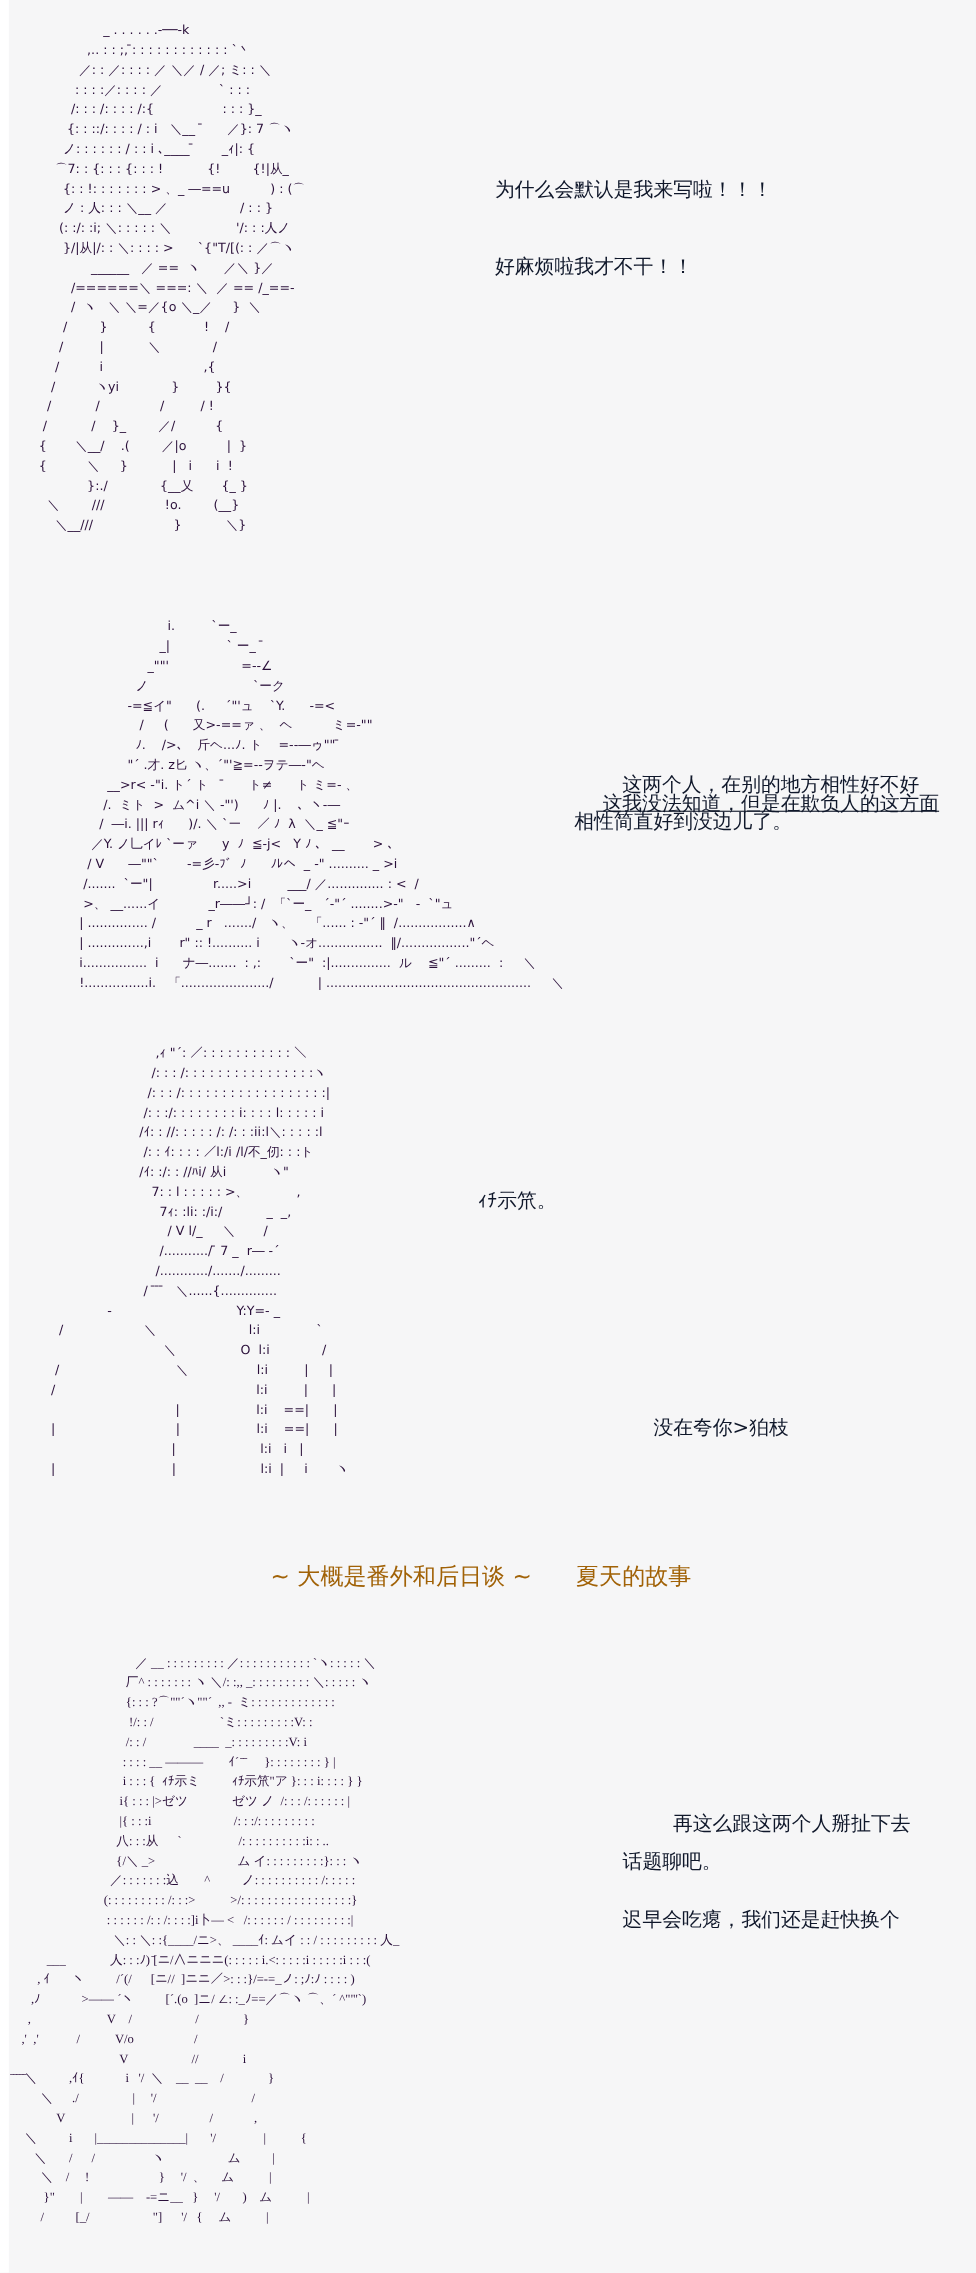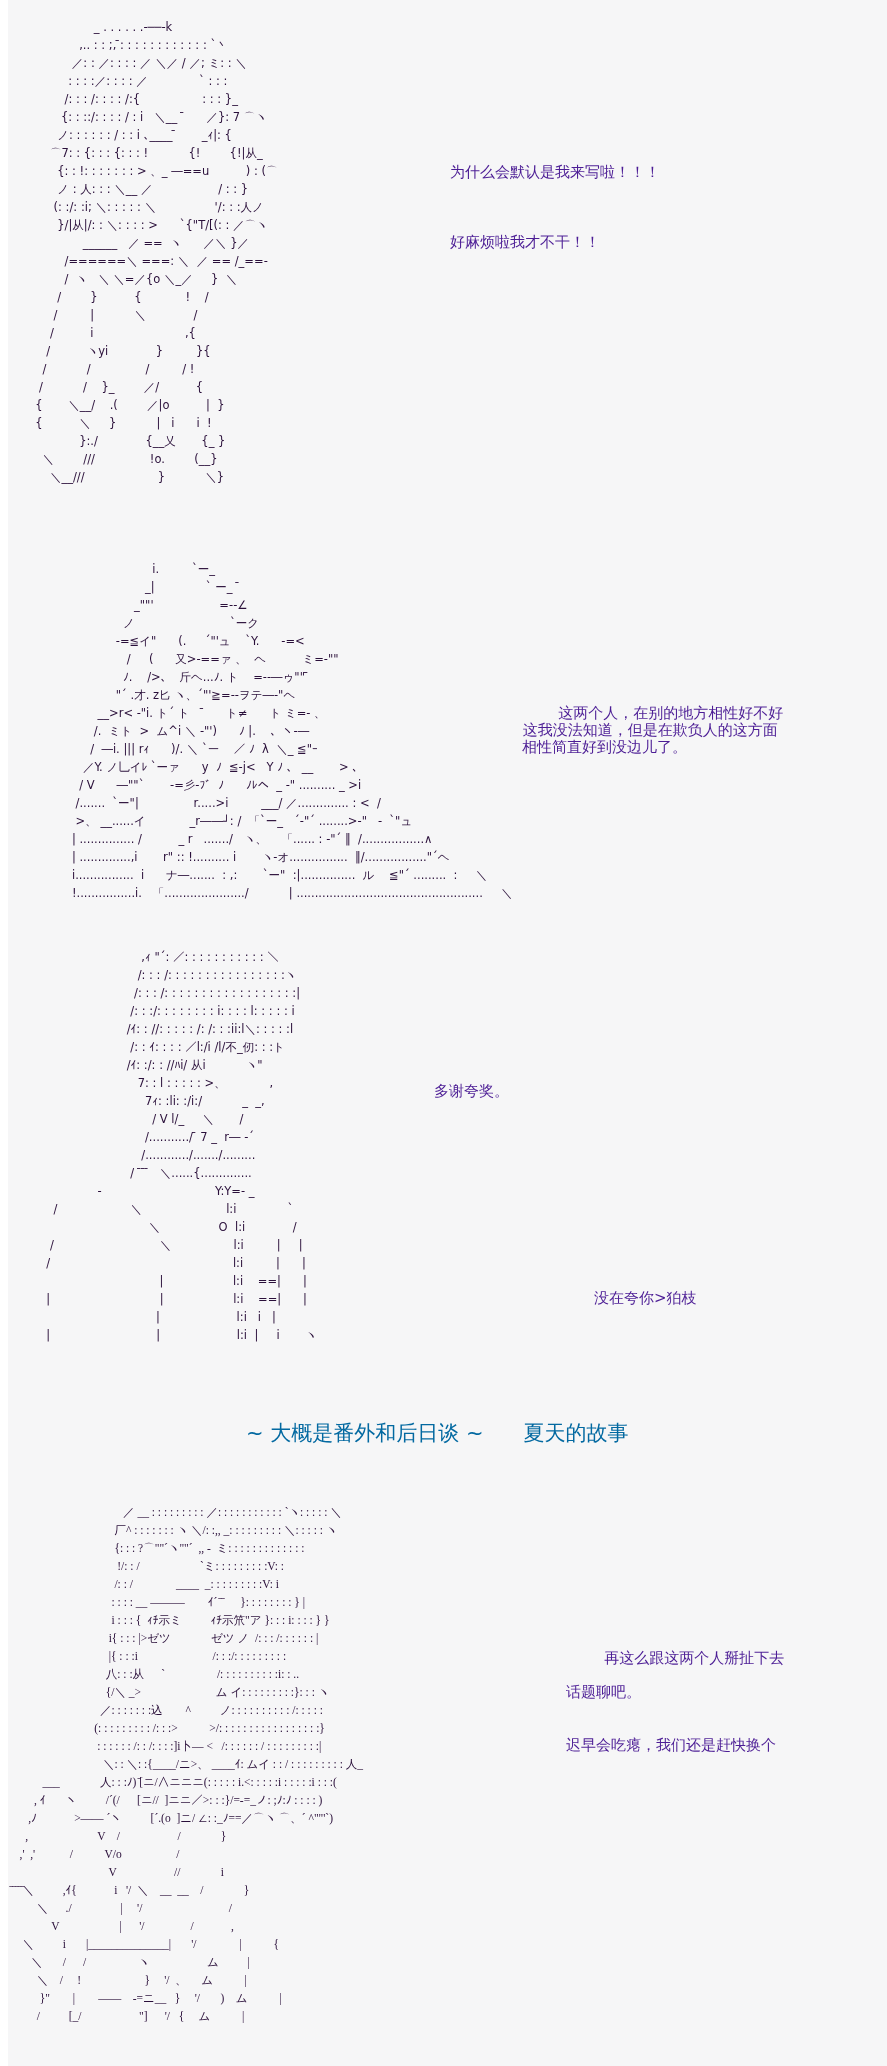--- a/index.html
+++ b/index.html
@@ -18,31 +18,31 @@
     white-space: pre;
     font-family: "DejaVu Sans", sans-serif;
     font-size: 11.5px;
     line-height: 18px;
     letter-spacing: 0px;
     color: #2a0f3a;
   }
   .say {
     position: absolute;
     font-family: "DejaVu Sans", sans-serif;
-    font-size: 15px;
+    font-size: 18px;
     line-height: 17px;
-    color: #4c1d95;
+    color: #0f172a;
     white-space: pre;
   }
   .title {
     position: absolute;
     font-family: "DejaVu Sans", sans-serif;
     font-size: 21px;
     line-height: 24px;
-    color: #0369a1;
+    color: #a16207;
     white-space: pre;
   }
 </style>
 </head>
 <body>
 
 <div class="left-strip"></div>
 
 <pre class="aa" style="left:28px; top:18px;">                  _ . . . . . .-──-k
               ,.. : : ;, ̄: : : : : : : : : : : : `丶
@@ -86,21 +86,21 @@
            /  ―i. ||| rｨ      )/. ＼ `ー    ／ ﾉ  λ  ＼_ ≦"ｰ
          ／Y. ノ乚イﾚ `ーァ      y  ﾉ  ≦-j&lt;   Y ﾉ 、 __       &gt; 、
         / V      ―""`       -=彡-ﾌﾞ  ﾉ      ﾉﾚヘ  _ -" .......... _ &gt;i
        /.......  `ー"|               r.....&gt;i         ___/ ／.............. : &lt;  /
        &gt;、 __......イ            _r――┘: /  「`ー_   ´-"´ ........&gt;-"   -  `"ュ
       | ............... /          _ r   ......./   ヽ、    「...... : -"´ ‖  /.................∧
       | ..............,i       r" :: !.......... i       ヽ-オ................  ‖/................."´ヘ
       i................  i      ナ―.......  : ,:       `ー"  :|...............  ル    ≦"´ .........  :     ＼
       !................i.   「....................../           | ...................................................     ＼</pre>
 <div class="say" style="left:520px; top:705px;">        这两个人，在别的地方相性好不好</div>
-<div class="say" style="left:518px; top:722px;"> 这我没法知道，但是在欺负人的这方面</div>
+<div class="say" style="left:542px; top:722px;text-decoration:underline;"> 这我没法知道，但是在欺负人的这方面</div>
 <div class="say" style="left:522px; top:739px;">相性简直好到没边儿了。</div>
 
 <pre class="aa" style="left:28px; top:948px;">                               ,ｨ "´: ／: : : : : : : : : : : ＼
                               /: : : /: : : : : : : : : : : : : : : :ヽ
                              /: : : /: : : : : : : : : : : : : : : : : :|
                             /: : :/: : : : : : : : i: : : : l: : : : : i
                            /ｲ: : //: : : : : /: /: : :ii:l＼: : : : :l
                             /: : ｲ: : : : ／l:/i /l/不_仞: : :ト
                            /ｲ: :/: : //ﾊi/ 从i           ヽ"
                               7: : l : : : : : &gt;、            ,
@@ -111,21 +111,21 @@
                             /  ̄ ̄ ̄   ＼......{..............
                    -                               Y:Y=- _
        /                    ＼                       l:i              `
                                  ＼                O  l:i             /
       /                             ＼                 l:i         |     |
      /                                                  l:i         |      |
                                     |                   l:i    ==|      |
      |                              |                   l:i    ==|      |
                                    |                     l:i   i   |
      |                             |                     l:i  |     i       ヽ</pre>
-<div class="say" style="left:434px; top:1083px;">多谢夸奖。</div>
+<div class="say" style="left:434px; top:1083px;">ｨﾁ示笊。</div>
 <div class="say" style="left:594px; top:1290px;">没在夸你&gt;狛枝</div>
 
 <div class="title" style="left:246px; top:1421px;">~ 大概是番外和后日谈 ~      夏天的故事</div>
 <pre class="aa" style="left:8px; top:1503px;font-family:Liberation Serif, serif;">                                        ／ __ : : : : : : : : : ／: : : : : : : : : : : `ヽ: : : : : ＼
                                      厂^ : : : : : : : ヽ ＼/: :,, _: : : : : : : : : ＼: : : : : ヽ
                                      {: : : ?⌒""´ヽ""´  ,, -  ミ: : : : : : : : : : : : :
                                       !/: : /                     `ミ: : : : : : : : :V: :
                                      /: : /               ____  _: : : : : : : : :V: i
                                     : : : : __ ―――        ｲ´ ̄ ̄      }: : : : : : : : } |
                                     i : : : {  ｨﾁ示ミ          ｨﾁ示笊"ア }: : : i: : : : } }

